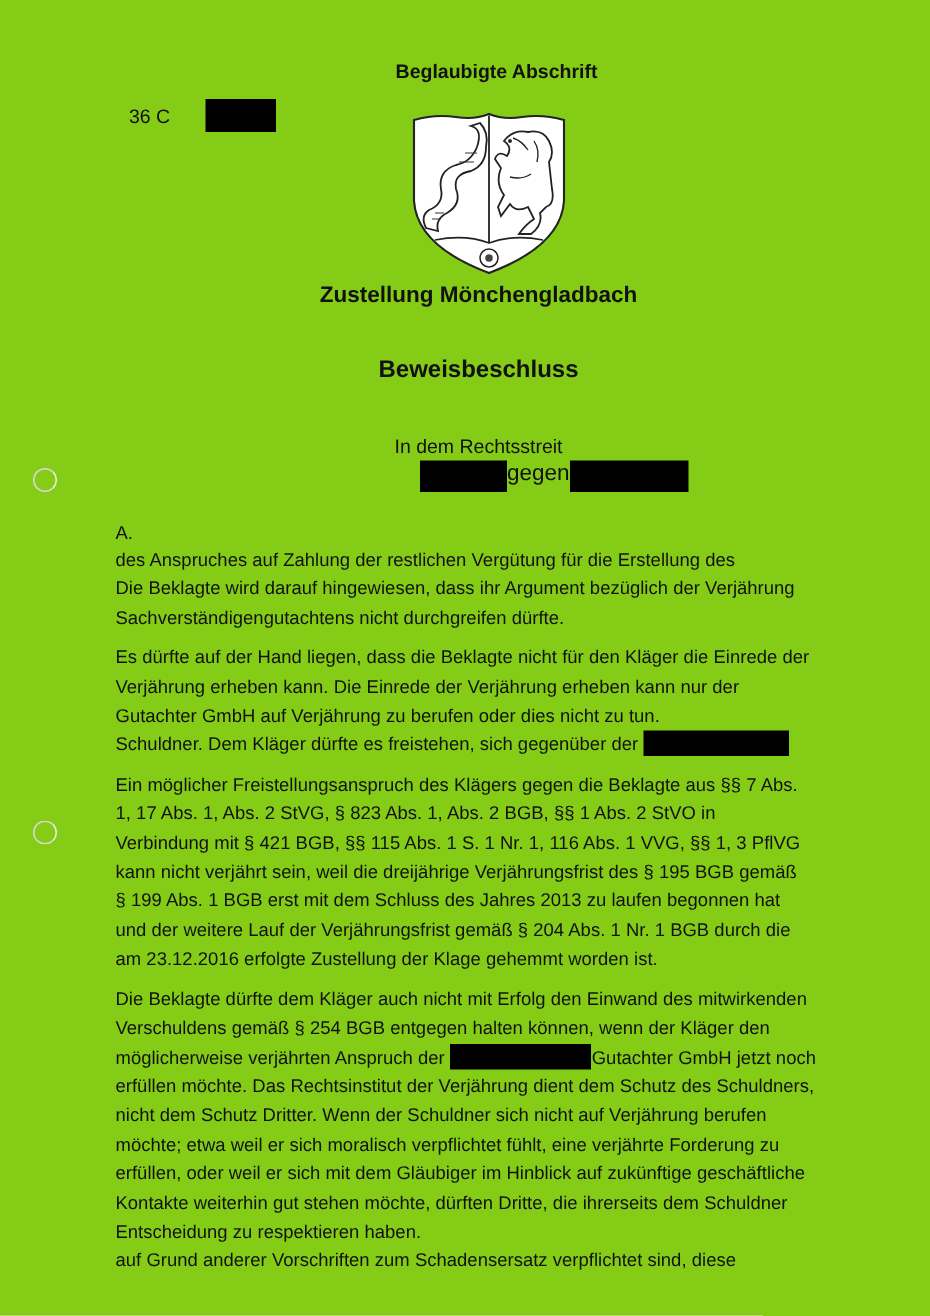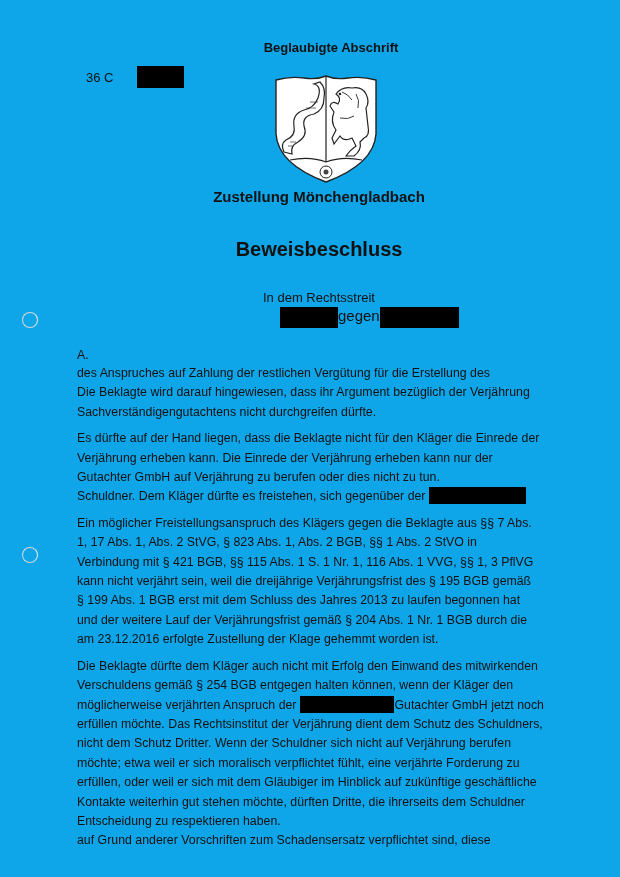--- a/index.html
+++ b/index.html
@@ -12,21 +12,21 @@
       height: 877px;
       position: relative;
       overflow: hidden;
       font-family: "Liberation Sans", sans-serif;
       color: #111111;
     }
     .page {
       position: absolute;
       left: 0; top: 0;
       width: 620px; height: 877px;
-      background: #0ea5e9;
+      background: #84cc16;
     }
     .heading-copy {
       position: absolute;
       top: 40px; left: 0; width: 100%;
       text-align: center;
       font-weight: bold;
       font-size: 13px;
       padding-left: 42px;
       box-sizing: border-box;
     }
@@ -59,21 +59,21 @@
       font-weight: bold;
       font-size: 15px;
       padding-left: 18px;
       box-sizing: border-box;
     }
     .doc-title {
       position: absolute;
       top: 238px; left: 0; width: 100%;
       text-align: center;
       font-weight: bold;
-      font-size: 20px;
+      font-size: 16px;
       padding-left: 18px;
       box-sizing: border-box;
     }
     .rechtsstreit {
       position: absolute;
       top: 290px; left: 0; width: 100%;
       text-align: center;
       font-size: 13px;
       padding-left: 18px;
       box-sizing: border-box;

